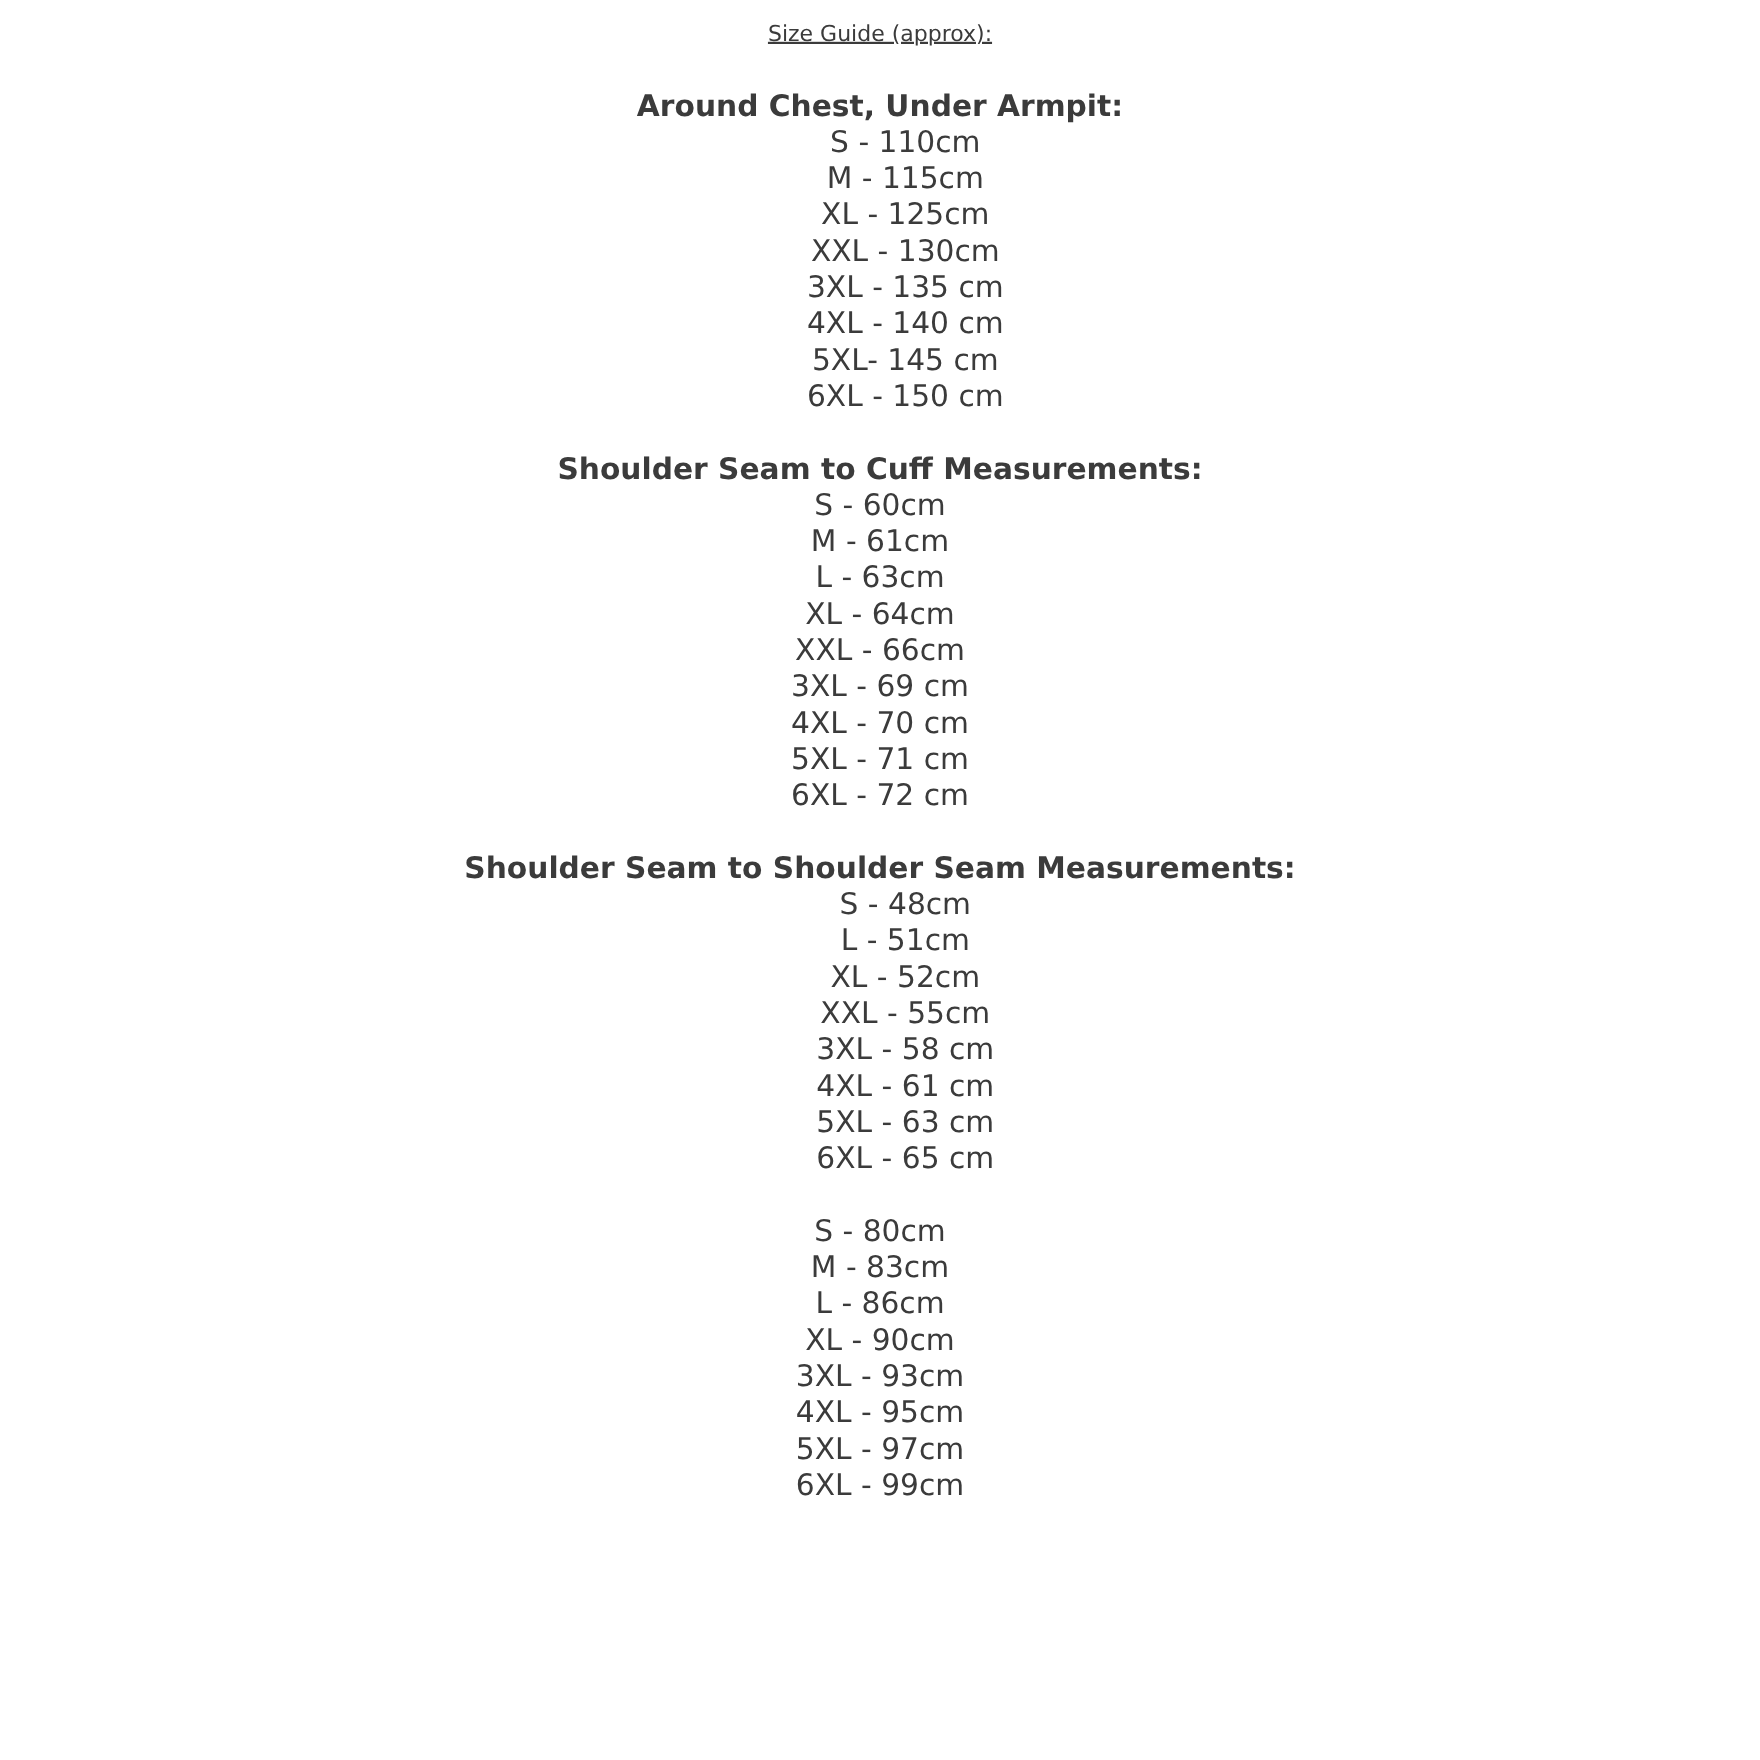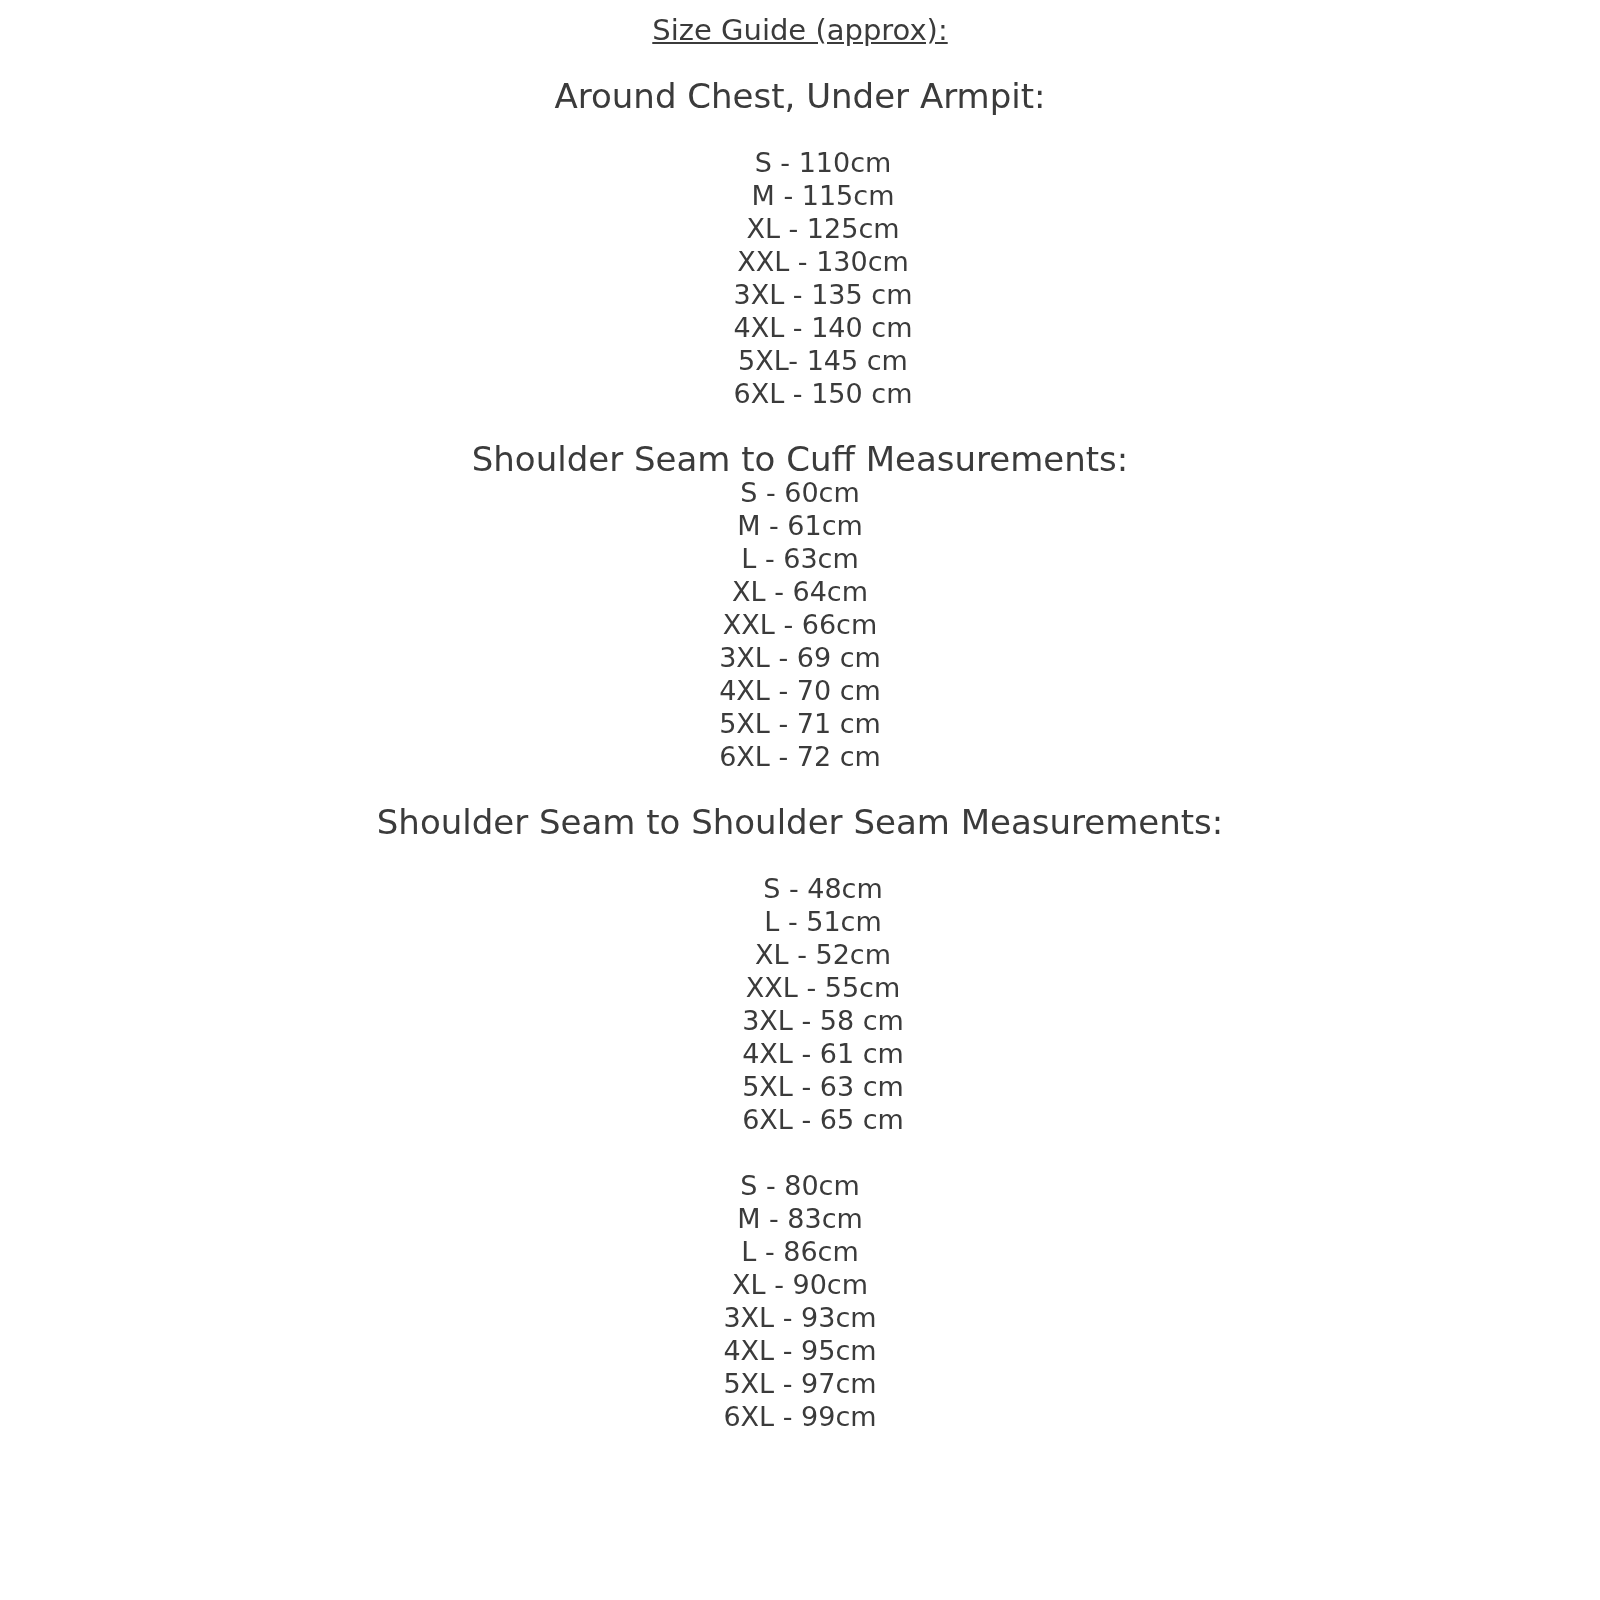--- a/index.html
+++ b/index.html
@@ -13,38 +13,37 @@
     box-sizing: border-box;
     font-family: "DejaVu Sans", "Liberation Sans", sans-serif;
     color: #3b3b3b;
     font-size: 27px;
     line-height: 33px;
     text-align: center;
     padding-top: 14px;
     overflow: hidden;
   }
   .title {
-    font-size: 29px;
+    font-size: 20px;
     font-weight: normal;
     margin: 0;
     text-decoration: underline;
   }
   .section {
     margin-top: 33px;
   }
   .heading {
-    font-size: 34px;
-    font-weight: normal;
+    font-size: 27px;
+    font-weight: bold;
     margin: 0;
   }
   .items {
     margin-top: 0;
   }
   .section.gap-after-heading .items {
-    margin-top: 33px;
     padding-left: 46px;
   }
   .item {
     white-space: pre;
   }
 </style>
 </head>
 <body>
 
 <main class="doc">

